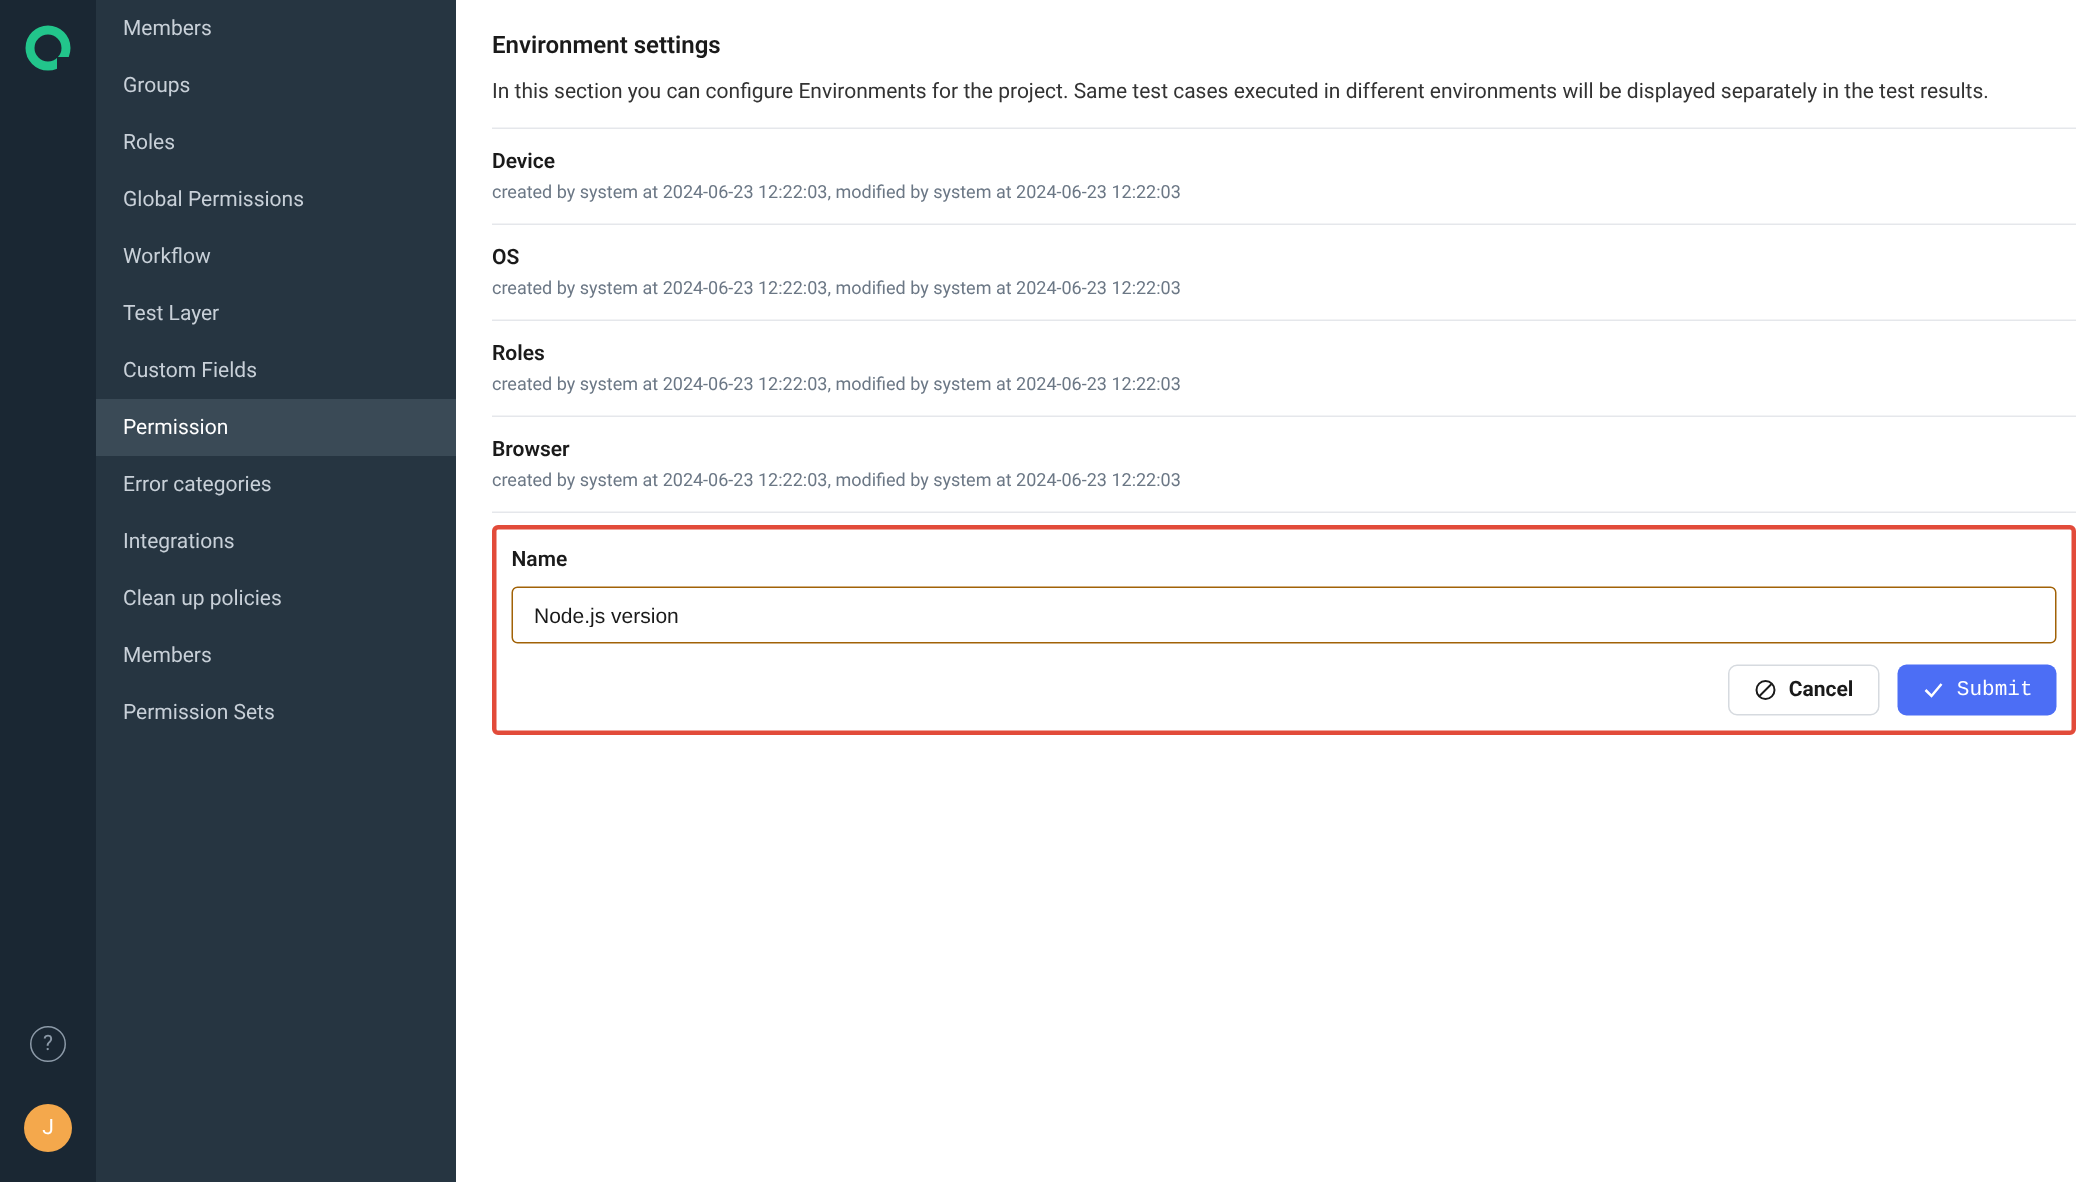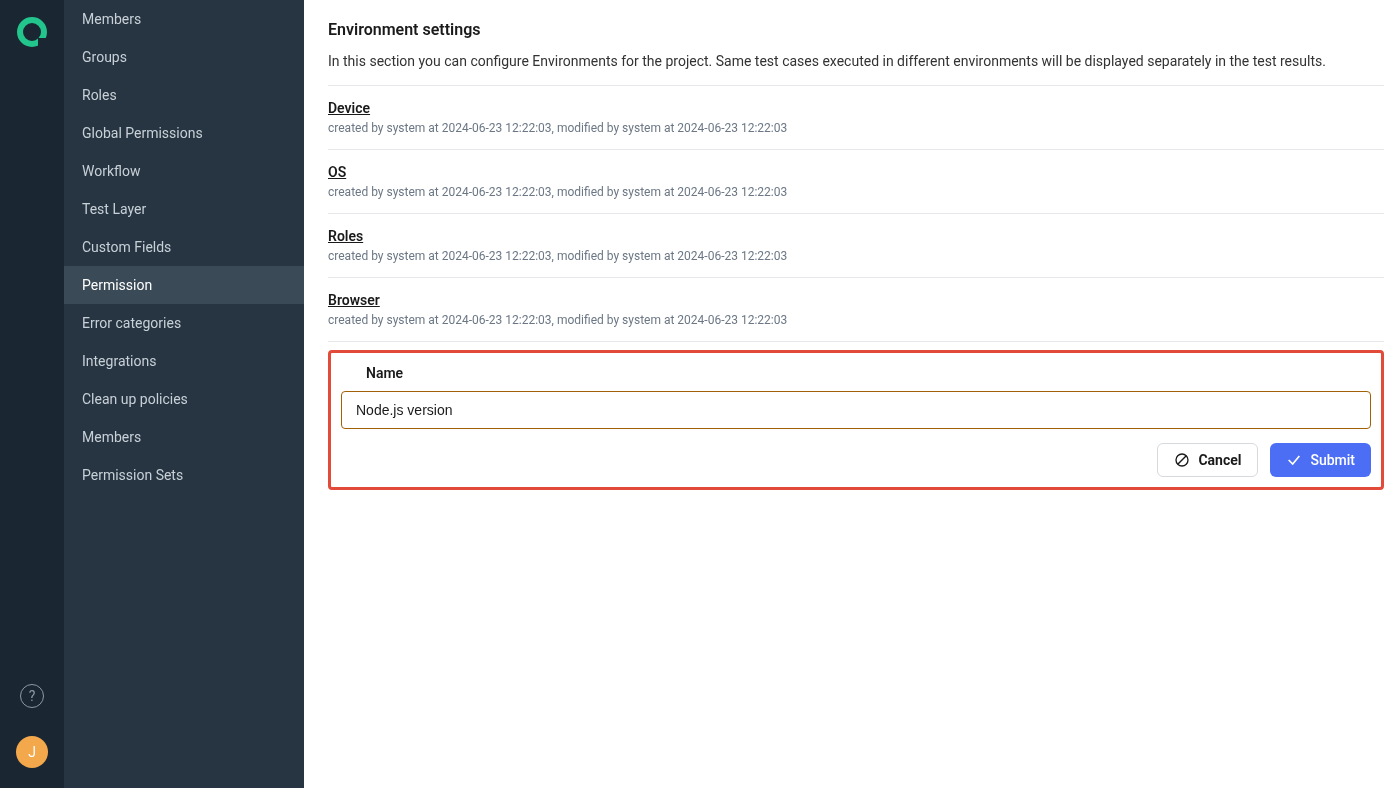--- a/index.html
+++ b/index.html
@@ -96,39 +96,37 @@
     .env-row {
       padding: 14px 0;
       border-bottom: 1px solid #e5e7eb;
       cursor: pointer;
     }
     .env-row-title {
       font-size: 14px;
       font-weight: 600;
       color: #1a1a1a;
       margin-bottom: 5px;
-      text-decoration: underline;
     }
     .env-row-meta {
       font-size: 12px;
       color: #6b7785;
     }
     
     .form-box {
       border: 3px solid #e24b3a;
       border-radius: 4px;
       padding: 12px 10px 10px 10px;
       margin-top: 8px;
     }
     .form-label {
       font-size: 14px;
       font-weight: 600;
       color: #1a1a1a;
       margin-bottom: 10px;
-      margin-left: 25px;
     }
     .form-input {
       width: 100%;
       padding: 10px 14px;
       font-size: 14px;
       border: 1px solid #a16207;
       border-radius: 4px;
       color: #1a1a1a;
       outline: none;
       margin-bottom: 14px;
@@ -152,20 +150,21 @@
     .btn-cancel {
       background: #fff;
       border: 1px solid #d6dadf;
       color: #1a1a1a;
       font-weight: bold;
     }
     .btn-submit {
       background: #4c6ef5;
       color: #fff;
       font-weight: 500;
+      font-family: Liberation Mono, monospace;
     }
     .btn svg {
       width: 16px;
       height: 16px;
     }
   </style>
 </head>
 <body>
 
 <div class="rail">

